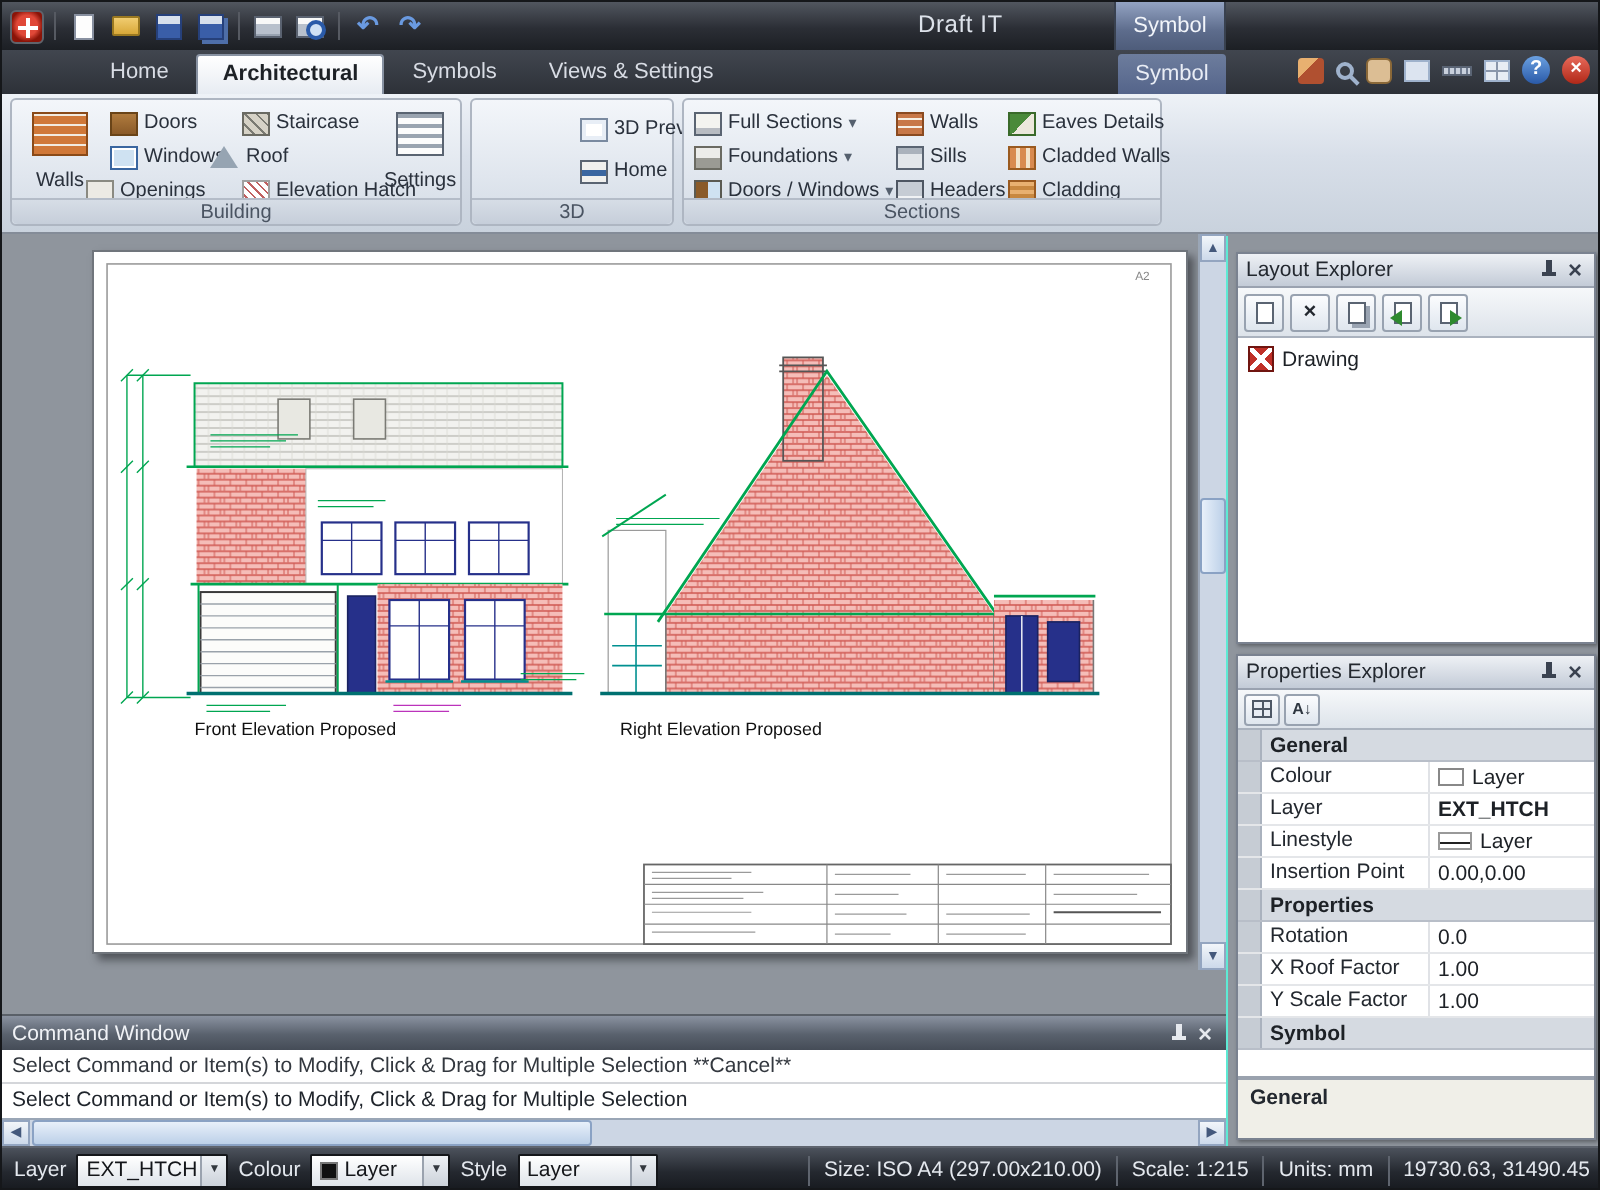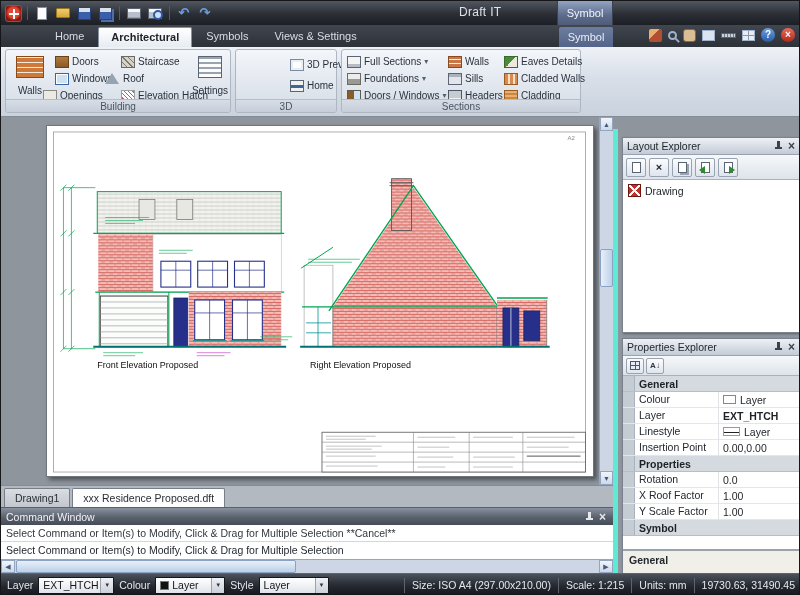--- a/index.html
+++ b/index.html
@@ -109,21 +109,21 @@
   .dtab.active{background:#fdfdfe;font-weight:normal}
 
   
   .cmdwin{position:absolute;left:0;top:390px;width:612px;height:66px;background:#fff;border-top:1px solid #5a6068}
   .cmd-title{height:17px;background:linear-gradient(#8a92a0,#59616d 55%,#454c57);color:#f0f2f6;display:flex;align-items:center;padding:0 5px;font-size:10.5px}
   .cmd-title .sp{flex:1}
   .cmd-line{height:17px;line-height:17px;padding:0 5px;color:#33383f;border-bottom:1px solid #d4d6da;font-size:10.5px;white-space:nowrap;overflow:hidden}
   .cmd-line.second{border-bottom:none;color:#1f242b}
 
   
-  .rightcol{position:absolute;left:612px;top:12px;width:188px;height:456px;background:#8f959d;border-left:5px solid #5eead4}
+  .rightcol{position:absolute;left:612px;top:1px;width:188px;height:456px;background:#8f959d;border-left:1px solid #5eead4}
   .panel{position:absolute;left:4px;width:180px;background:#fff;border:1px solid #7a8290;box-shadow:1px 1px 2px rgba(0,0,0,.35)}
   .p-title{height:17px;background:linear-gradient(#eef1f5,#c3cbd7);border-bottom:1px solid #9aa2b0;display:flex;align-items:center;padding:0 4px;font-size:10.5px;color:#23282f}
   .p-title .sp{flex:1}
   .pin{display:inline-block;width:9px;height:10px;position:relative;margin:0 3px}
   .pin::before{content:"";position:absolute;left:3px;top:0;width:3px;height:6px;background:#3a4250}
   .pin::after{content:"";position:absolute;left:1px;top:6px;width:7px;height:2px;background:#3a4250}
   .pin.lt::before,.pin.lt::after{background:#e6e9ee}
   .xbtn{font-size:12px;font-weight:bold;color:#3a4250;line-height:10px;padding:0 2px}
   .xbtn.lt{color:#e6e9ee}
   .lx-toolbar{height:25px;background:linear-gradient(#f6f8fa,#dde3ea);border-bottom:1px solid #aab2be;display:flex;align-items:center;gap:3px;padding:0 3px}
@@ -438,24 +438,20 @@
           </svg>
         </div>
 
         <div class="vscroll">
           <div class="varrow" style="top:0">▲</div>
           <div class="vthumb"></div>
           <div class="varrow" style="bottom:0">▼</div>
         </div>
       </div>
 
-      <div class="doctabs">
-        <span class="dtab">Drawing1</span>
-        <span class="dtab active">xxx Residence Proposed.dft</span>
-      </div>
 
       <div class="cmdwin">
         <div class="cmd-title">
           <span>Command Window</span>
           <span class="sp"></span>
           <span class="pin lt"></span>
           <span class="xbtn lt">×</span>
         </div>
         <div class="cmd-line">Select Command or Item(s) to Modify, Click &amp; Drag for Multiple Selection  **Cancel**</div>
         <div class="cmd-line second">Select Command or Item(s) to Modify, Click &amp; Drag for Multiple Selection</div>

